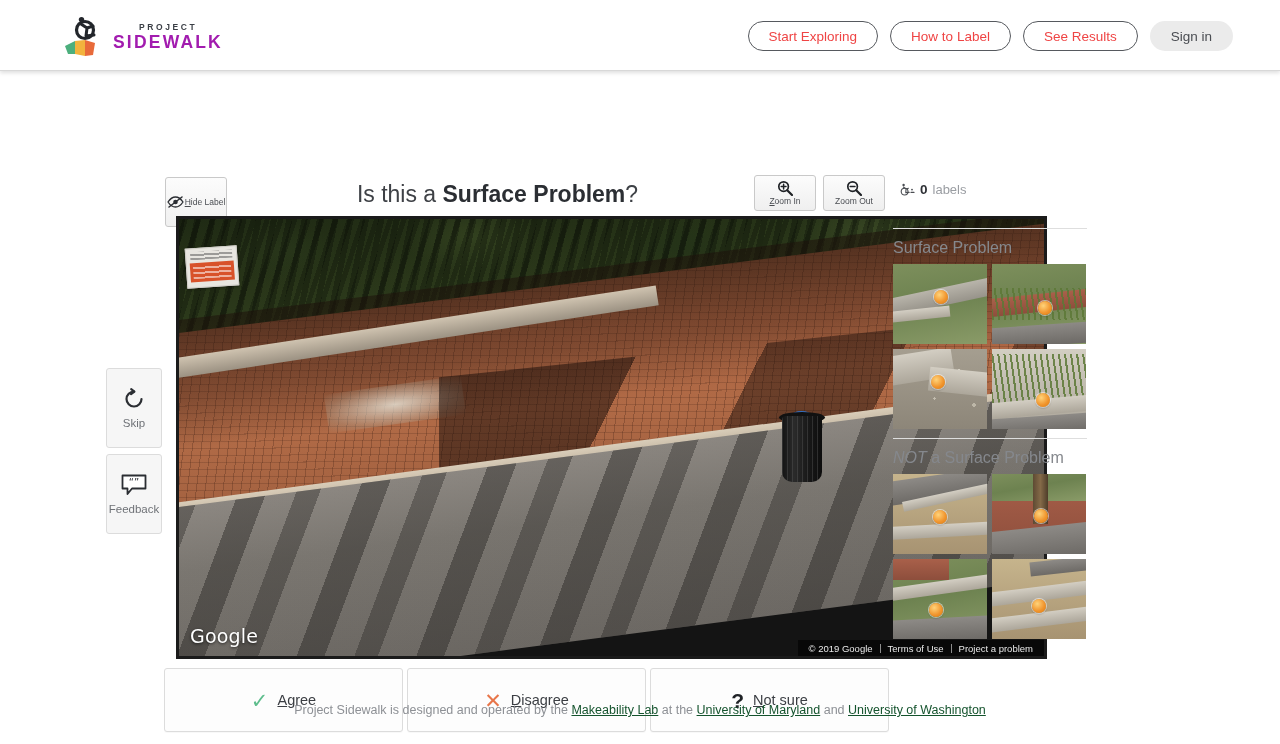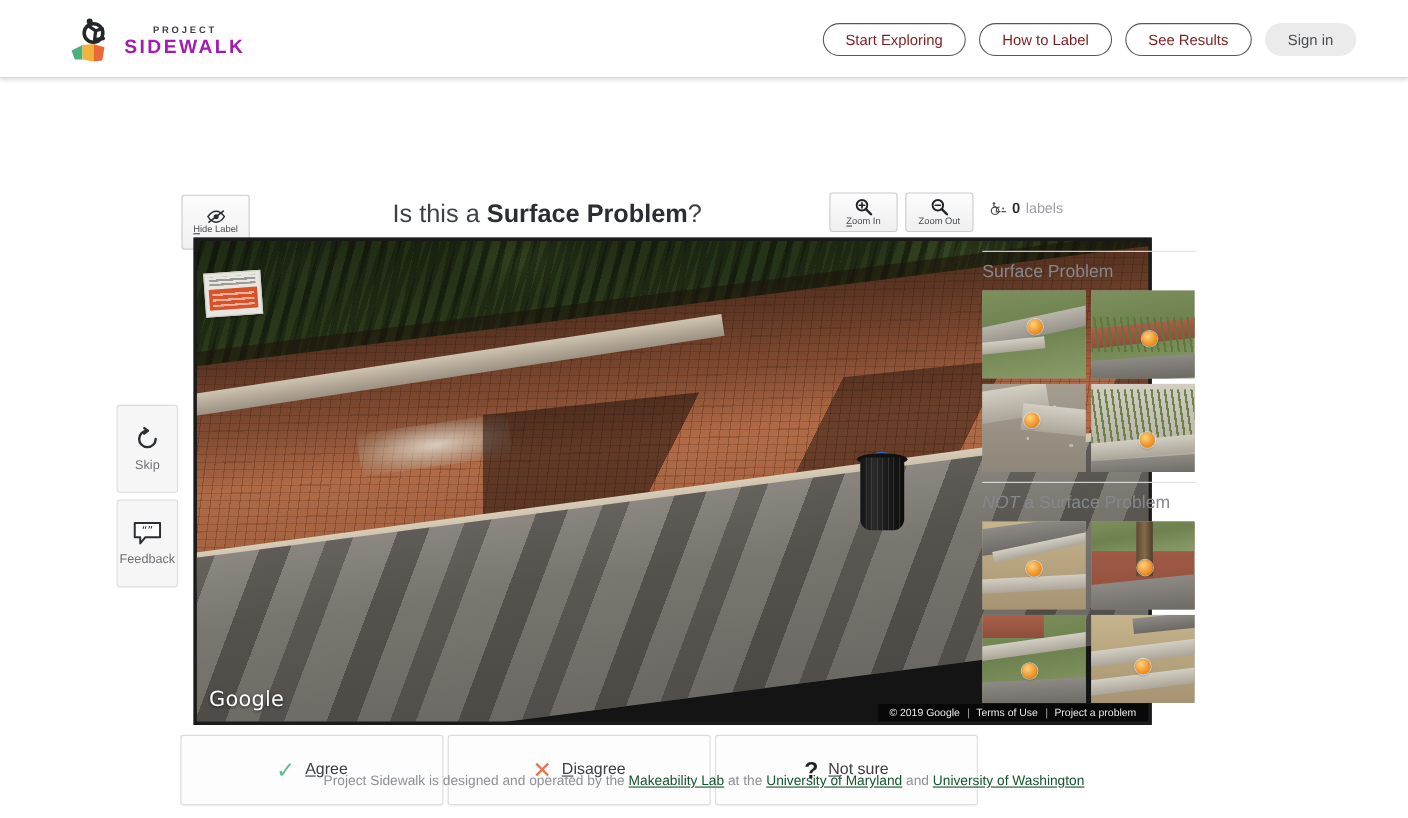--- a/index.html
+++ b/index.html
@@ -33,21 +33,21 @@
   }
   .logo-sidewalk {
     font-size: 17.5px; font-weight: bold; letter-spacing: 2.2px;
     color: #a21caf;
   }
 
   .nav-btns { position: absolute; right: 47px; top: 21px; display: flex; gap: 12px; }
   .nav-btn {
     height: 30px; padding: 0 20px;
     border: 1px solid #56595e; border-radius: 16px;
-    background: #fff; color: #7f1d1d;
+    background: #fff; color: #ef4444;
     font-size: 13.5px; font-family: "Liberation Sans", sans-serif;
     display: flex; align-items: center; justify-content: center;
     cursor: pointer; white-space: nowrap;
   }
   .nav-btn.plain { border-color: transparent; background: #ebebeb; color: #4a4d52; }
 
   
   #stage { position: absolute; top: 71px; left: 0; width: 1280px; height: 673px; background:#fff; }
 
   
@@ -59,21 +59,21 @@
     gap: 6px; cursor: pointer;
   }
   .rail-label { font-size: 11.5px; color: #6f7277; }
 
   
   #hide-label-btn {
     position: absolute; left: 165px; top: 106px;
     width: 62px; height: 50px;
     background: linear-gradient(#fcfcfc,#f0f0f0);
     border: 1px solid #c9c9c9; border-radius: 3px;
-    display: flex; flex-direction: column; align-items: center; justify-content: center;
+    display: flex; flex-direction: row; align-items: center; justify-content: center;
     gap: 1px; cursor: pointer;
   }
   .tiny-label { font-size: 8.5px; color: #4a4d52; line-height: 1; }
   .tiny-label u { text-decoration: underline; }
 
   #question {
     position: absolute; left: 250px; top: 108px; width: 495px;
     text-align: center; font-size: 23px; color: #3e4146; line-height: 30px;
   }
   #question b { font-weight: bold; color: #2b2e33; }

